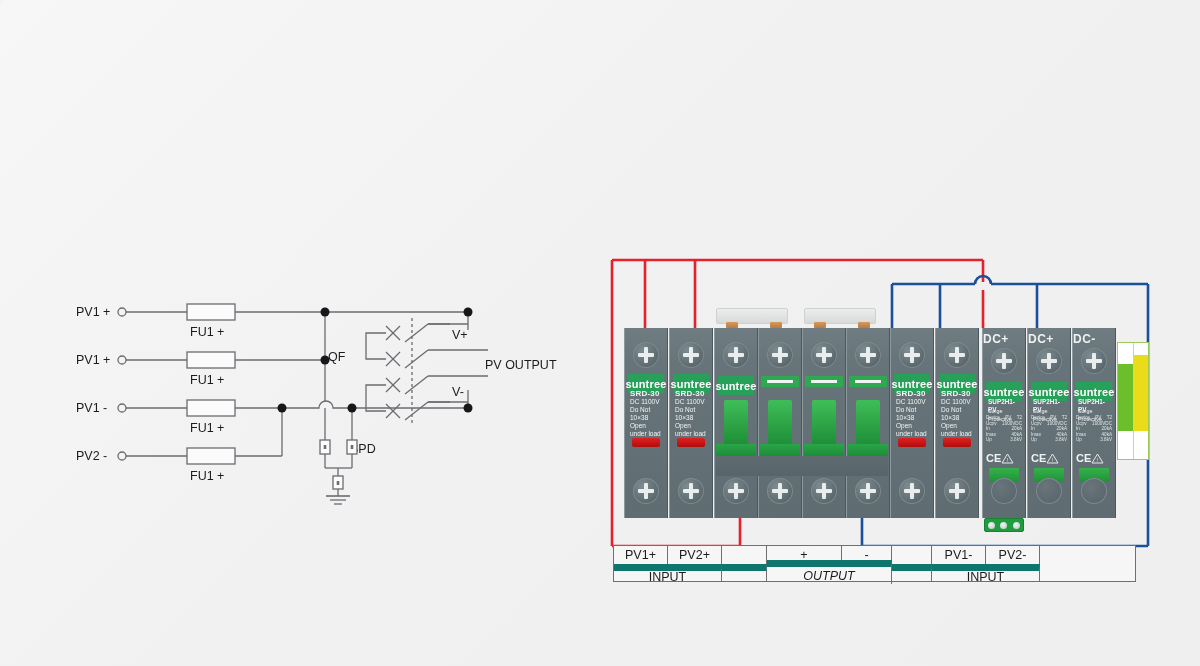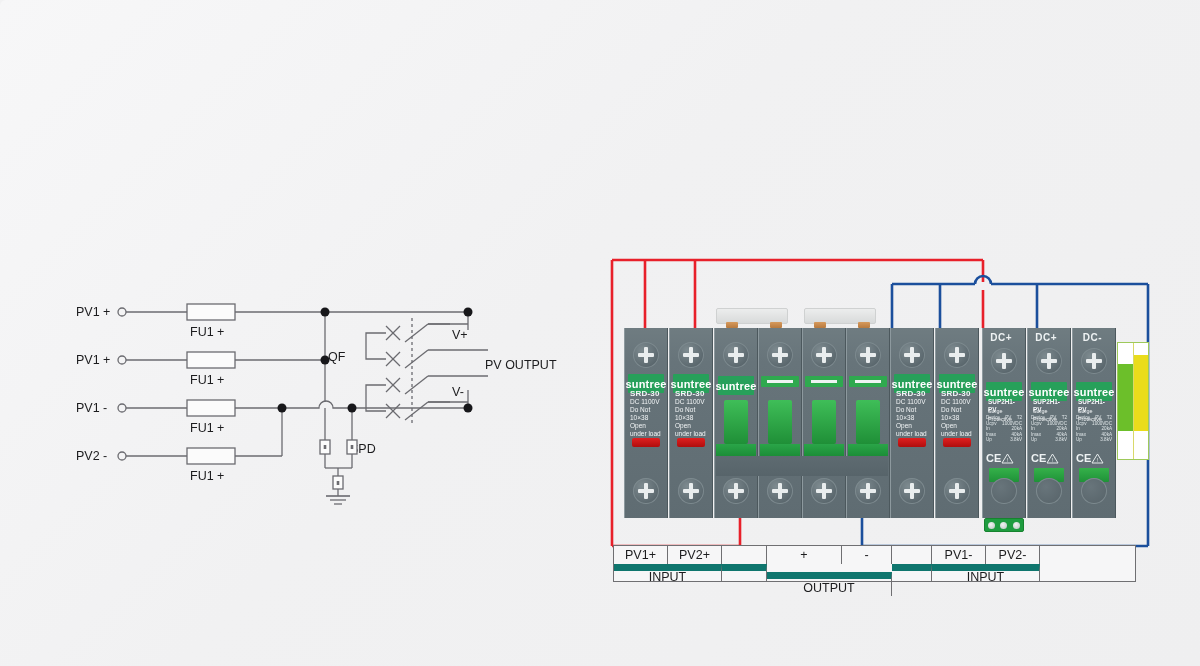--- a/index.html
+++ b/index.html
@@ -59,22 +59,22 @@
     position:absolute;left:3px;right:3px;
     color:#f3f6f7;font-size:6.5px;line-height:8px;text-align:left;
     padding-left:2px;box-sizing:border-box;
   }
   .facelabel b{font-size:8px;font-weight:bold;letter-spacing:.2px;}
   .redbar{
     position:absolute;left:7px;right:7px;height:9px;border-radius:2px;
     background:linear-gradient(180deg,#e02020,#b00d0d);
   }
   .dclab{
-    position:absolute;left:0;right:13px;top:4px;text-align:right;
-    color:#eef2f3;font-size:10px;font-weight:bold;letter-spacing:.5px;
+    position:absolute;left:0;right:13px;top:4px;text-align:left;
+    color:#eef2f3;font-size:12px;font-weight:bold;letter-spacing:.5px;
   }
   .spdspec{
     position:absolute;left:3px;right:3px;color:#dfe6e8;
     font-size:4.6px;line-height:5.6px;
   }
   .spdspec .row{display:flex;justify-content:space-between;}
   .greenbar{
     position:absolute;left:6px;right:6px;height:14px;border-radius:1px;
     background:linear-gradient(180deg,#35b14a,#1f9238);
   }
@@ -517,19 +517,19 @@
     <div class="tcell" style="left:54px;top:0;width:54px;height:18px;">PV2+</div>
     <div class="tcell" style="left:108px;top:0;width:45px;height:18px;"></div>
     <div class="tcell" style="left:153px;top:0;width:75px;height:18px;">+</div>
     <div class="tcell" style="left:228px;top:0;width:50px;height:18px;">-</div>
     <div class="tcell" style="left:278px;top:0;width:40px;height:18px;"></div>
     <div class="tcell" style="left:318px;top:0;width:54px;height:18px;">PV1-</div>
     <div class="tcell" style="left:372px;top:0;width:54px;height:18px;">PV2-</div>
 
     <div class="tcell trow2" style="left:0;top:18px;width:108px;height:18px;">INPUT</div>
     <div class="tcell trow2" style="left:108px;top:18px;width:45px;height:18px;"></div>
-    <div class="tcell trow2" style="left:153px;top:26px;width:125px;height:24px;">OUTPUT</div>
+    <div class="tcell trow2" style="left:153px;top:14px;width:125px;height:24px;font-style:italic;">OUTPUT</div>
     <div class="tcell trow2" style="left:278px;top:18px;width:40px;height:18px;"></div>
     <div class="tcell trow2" style="left:318px;top:18px;width:108px;height:18px;">INPUT</div>
 
   </div>
 
 </div>
 
 </body></html>

